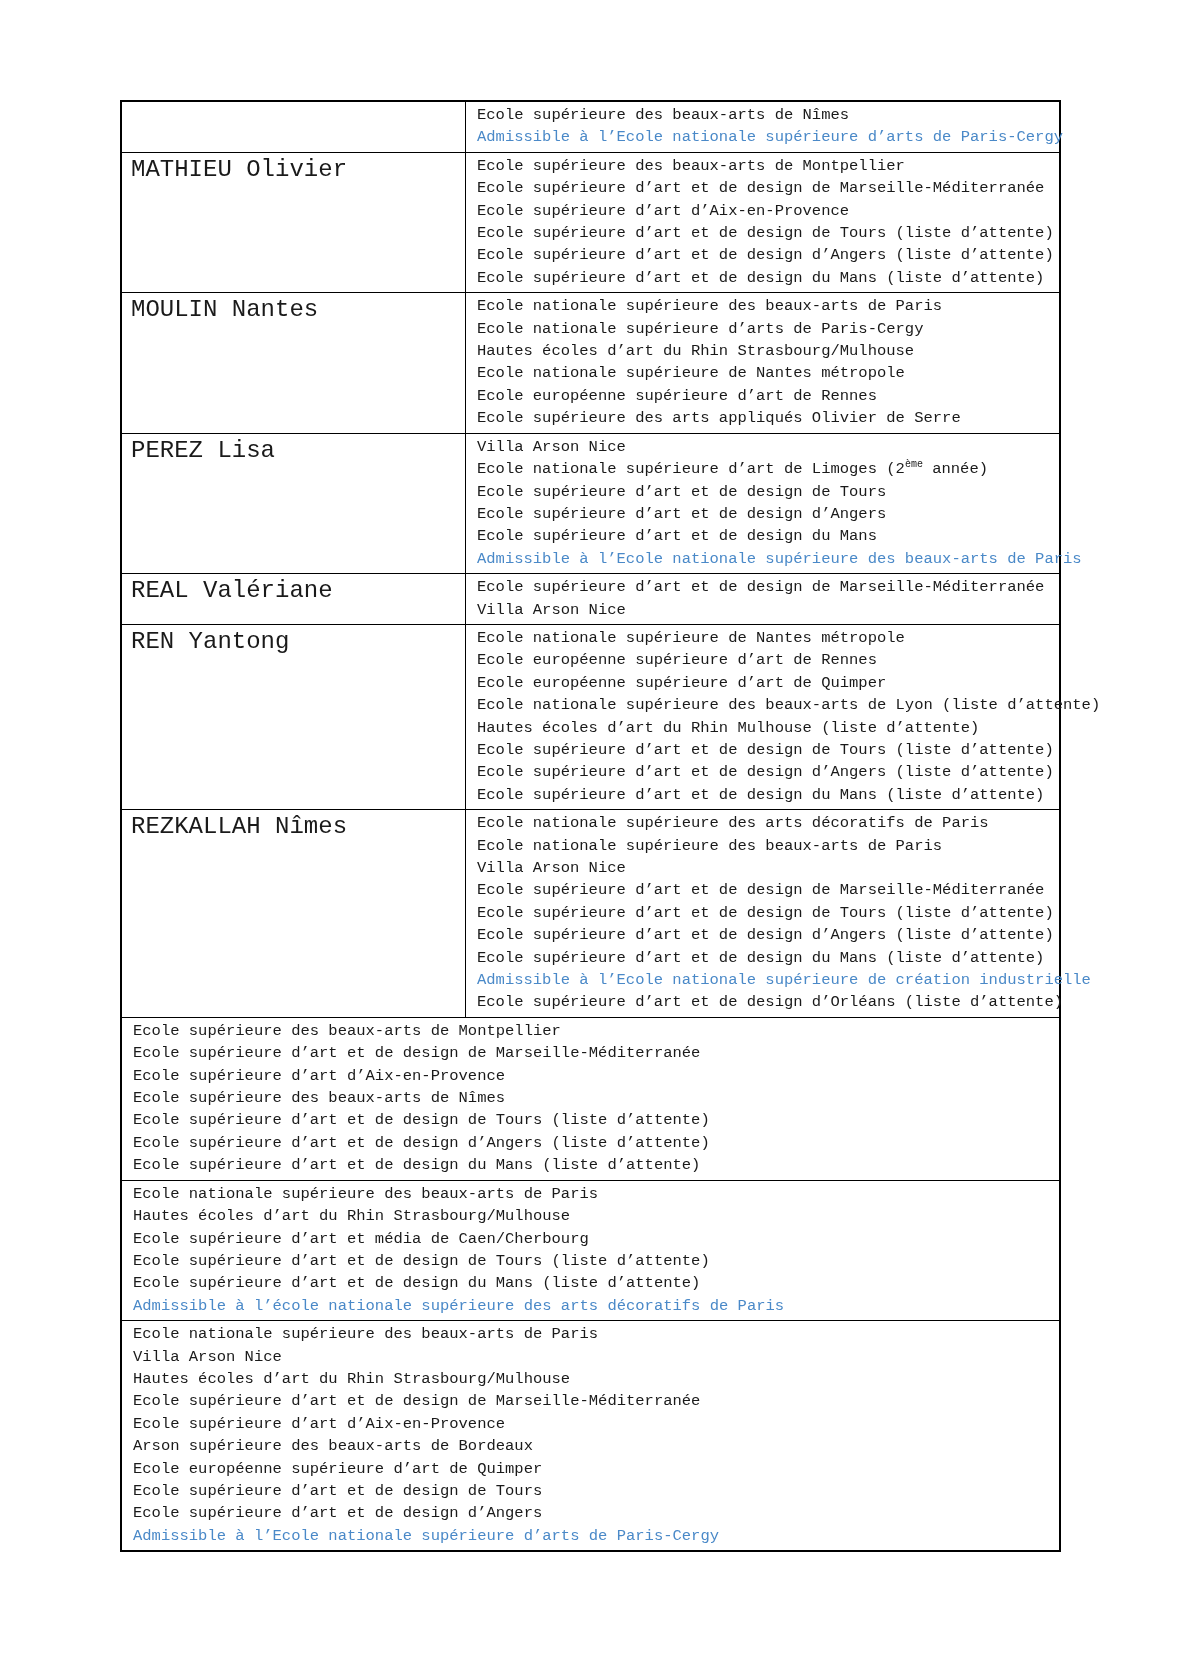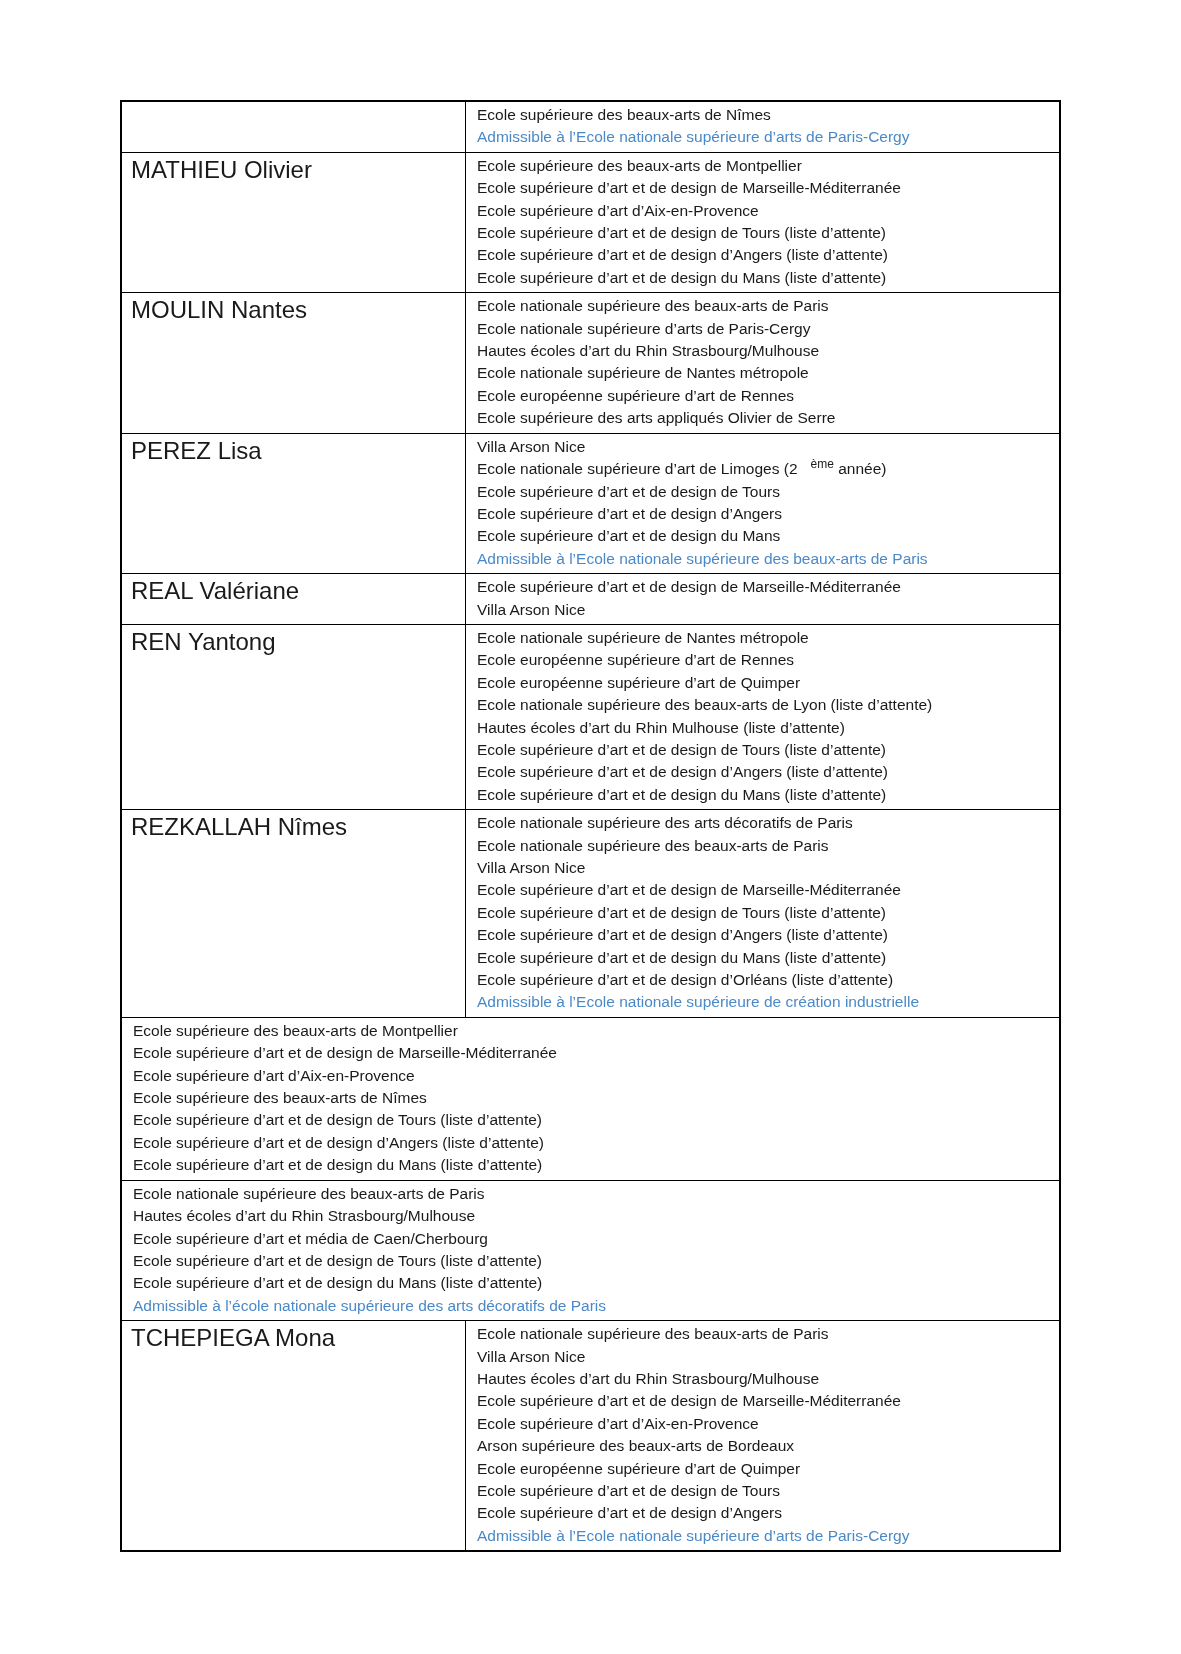--- a/index.html
+++ b/index.html
@@ -5,21 +5,21 @@
   html, body {
     margin: 0;
     padding: 0;
     background: #ffffff;
   }
   .page {
     position: relative;
     width: 1181px;
     height: 1654px;
     background: #ffffff;
-    font-family: Liberation Sans, sans-serif;
+    font-family: Liberation Mono, monospace;
     overflow: hidden;
   }
   .doc-table {
     position: absolute;
     left: 120px;
     top: 100px;
     width: 941px;
     border: 2px solid #000000;
     box-sizing: border-box;
     background: #ffffff;
@@ -49,24 +49,23 @@
   .school-line {
     font-size: 15.5px;
     line-height: 22.4px;
     color: var(--text-color, #1a1a1a);
     white-space: nowrap;
   }
   .school-line.admissible {
     color: var(--admissible-color, #4a89c8);
   }
   .school-line sup {
-    font-size: 12px;
+    font-size: 10px;
     line-height: 0;
     vertical-align: super;
-    margin-left: 13px;
   }
 </style>
 </head>
 <body>
 
 <div class="page" style="background: rgb(255, 255, 255);">
   <div class="doc-table" id="doc-table">
       <div class="row">
         <div class="cell-name"><span></span></div>
         <div class="cell-schools">
@@ -130,22 +129,22 @@
       <div class="row">
         <div class="cell-name"><span>REZKALLAH Nîmes</span></div>
         <div class="cell-schools">
           <div class="school-line">Ecole nationale supérieure des arts décoratifs de Paris</div>
           <div class="school-line">Ecole nationale supérieure des beaux-arts de Paris</div>
           <div class="school-line">Villa Arson Nice</div>
           <div class="school-line">Ecole supérieure d’art et de design de Marseille-Méditerranée</div>
           <div class="school-line">Ecole supérieure d’art et de design de Tours (liste d’attente)</div>
           <div class="school-line">Ecole supérieure d’art et de design d’Angers (liste d’attente)</div>
           <div class="school-line">Ecole supérieure d’art et de design du Mans (liste d’attente)</div>
+          <div class="school-line admissible">Admissible à l’Ecole nationale supérieure de création industrielle</div>
           <div class="school-line">Ecole supérieure d’art et de design d’Orléans (liste d’attente)</div>
-          <div class="school-line admissible">Admissible à l’Ecole nationale supérieure de création industrielle</div>
         </div>
       </div>
       <div class="row">
         <div class="cell-schools">
           <div class="school-line">Ecole supérieure des beaux-arts de Montpellier</div>
           <div class="school-line">Ecole supérieure d’art et de design de Marseille-Méditerranée</div>
           <div class="school-line">Ecole supérieure d’art d’Aix-en-Provence</div>
           <div class="school-line">Ecole supérieure des beaux-arts de Nîmes</div>
           <div class="school-line">Ecole supérieure d’art et de design de Tours (liste d’attente)</div>
           <div class="school-line">Ecole supérieure d’art et de design d’Angers (liste d’attente)</div>
@@ -156,21 +155,20 @@
         <div class="cell-schools">
           <div class="school-line">Ecole nationale supérieure des beaux-arts de Paris</div>
           <div class="school-line">Hautes écoles d’art du Rhin Strasbourg/Mulhouse</div>
           <div class="school-line">Ecole supérieure d’art et média de Caen/Cherbourg</div>
           <div class="school-line">Ecole supérieure d’art et de design de Tours (liste d’attente)</div>
           <div class="school-line">Ecole supérieure d’art et de design du Mans (liste d’attente)</div>
           <div class="school-line admissible">Admissible à l’école nationale supérieure des arts décoratifs de Paris</div>
         </div>
       </div>
       <div class="row">
-        <div class="cell-name"><span>TCHEPIEGA Mona</span></div>
         <div class="cell-schools">
           <div class="school-line">Ecole nationale supérieure des beaux-arts de Paris</div>
           <div class="school-line">Villa Arson Nice</div>
           <div class="school-line">Hautes écoles d’art du Rhin Strasbourg/Mulhouse</div>
           <div class="school-line">Ecole supérieure d’art et de design de Marseille-Méditerranée</div>
           <div class="school-line">Ecole supérieure d’art d’Aix-en-Provence</div>
           <div class="school-line">Arson supérieure des beaux-arts de Bordeaux</div>
           <div class="school-line">Ecole européenne supérieure d’art de Quimper</div>
           <div class="school-line">Ecole supérieure d’art et de design de Tours</div>
           <div class="school-line">Ecole supérieure d’art et de design d’Angers</div>

